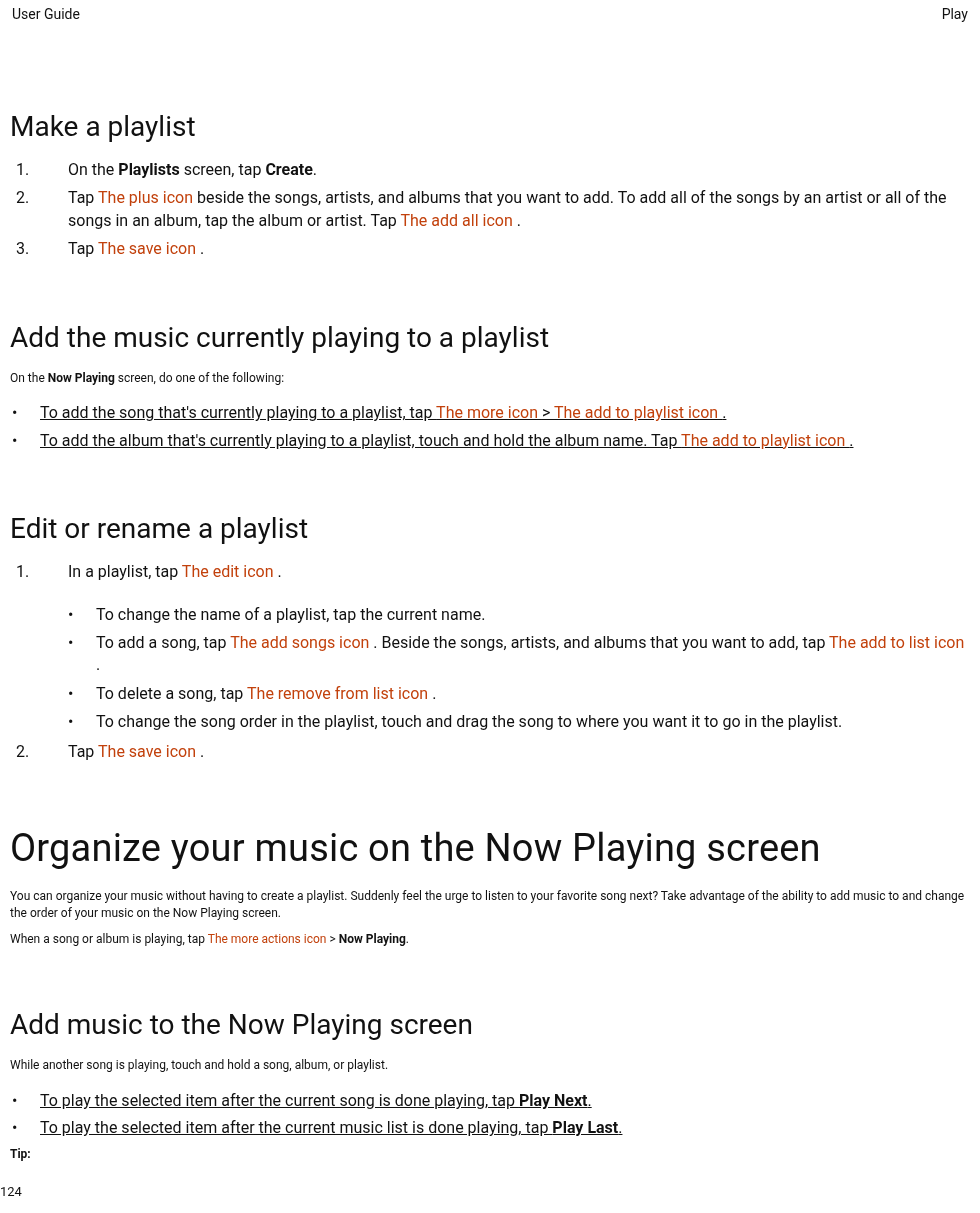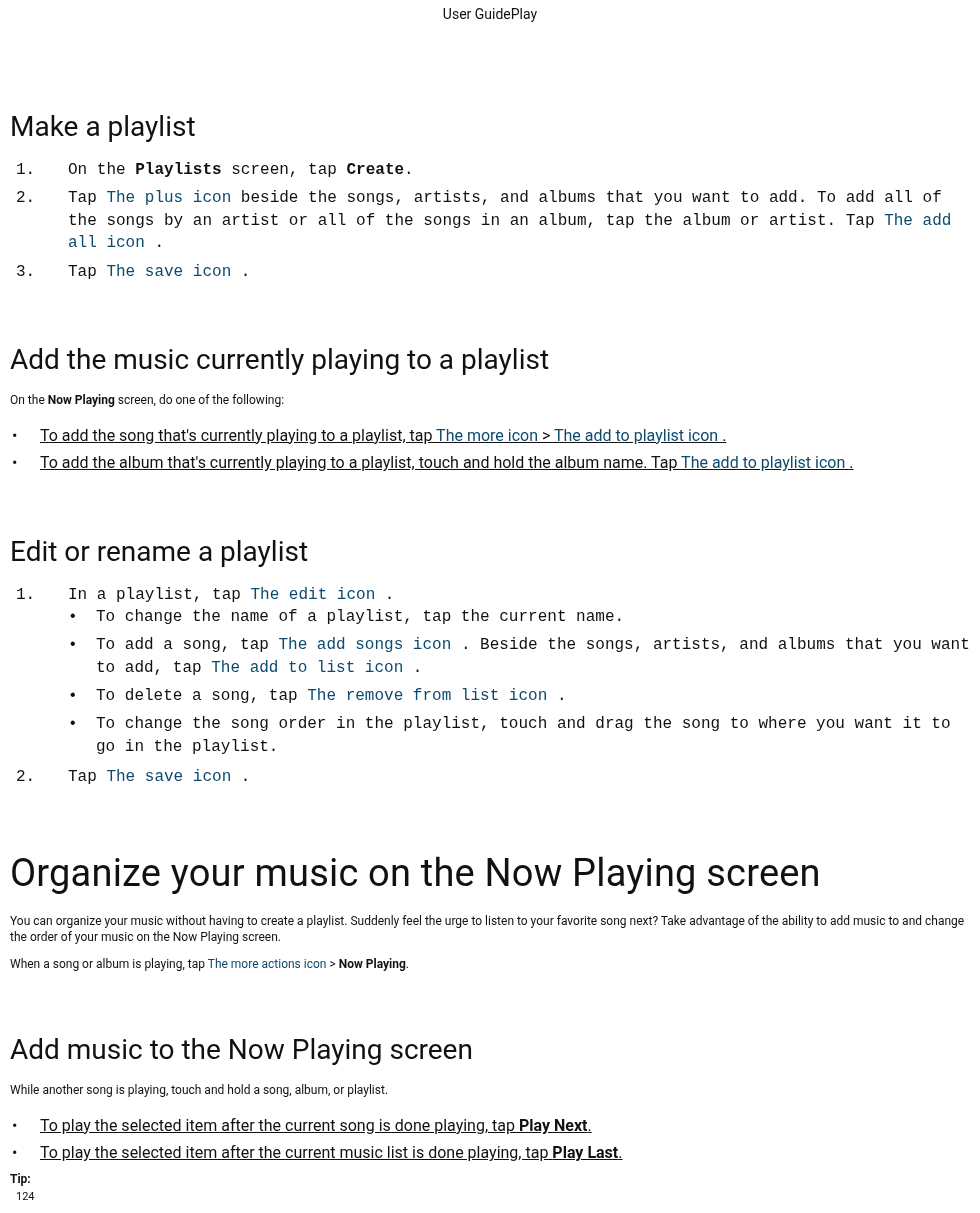--- a/index.html
+++ b/index.html
@@ -1,39 +1,39 @@
 <!DOCTYPE html>
 <html><head>
 <meta charset="utf-8">
 <style>
   * { box-sizing: border-box; margin: 0; padding: 0; }
   html, body { width: 980px; background: #fff; font-family: "Segoe UI", Roboto, "Helvetica Neue", Arial, sans-serif; color: #111; }
   body { padding: 0; }
   .page { width: 980px; min-height: 1213px; padding: 0 8px 20px 8px; position: relative; }
-  .header-row { display: flex; justify-content: center; font-size: 14px; padding: 6px 4px 0 4px; }
+  .header-row { display: flex; justify-content: space-between; font-size: 14px; padding: 6px 4px 0 4px; }
   .content { padding: 0 2px; }
   h1.major { font-size: 38px; font-weight: 400; margin-top: 62px; margin-bottom: 18px; letter-spacing: 0.2px; }
   h2.minor { font-size: 28px; font-weight: 400; margin-top: 60px; margin-bottom: 16px; }
   h2.minor.first { margin-top: 88px; }
   p.body { font-size: 12px; line-height: 1.4; margin-bottom: 10px; }
   ol { list-style: decimal; padding-left: 4px; margin-left: 2px; }
-  ol > li { font-size: 16px; line-height: 1.4; margin-bottom: 6px; padding-left: 30px; list-style-position: inside; text-indent: -20px; font-family: Liberation Mono, monospace; }
+  ol > li { font-size: 16px; line-height: 1.4; margin-bottom: 6px; padding-left: 30px; list-style-position: inside; text-indent: -20px; }
   ol.numbered { counter-reset: item; list-style: none; }
   ol.numbered > li { counter-increment: item; position: relative; padding-left: 52px; text-indent: 0; }
   ol.numbered > li::before { content: counter(item) "."; position: absolute; left: 0; width: 30px; }
   ul.bullets { list-style: none; padding-left: 0; margin-top: 16px; text-decoration: underline; }
   ul.bullets > li { font-size: 16px; line-height: 1.4; margin-bottom: 5px; position: relative; padding-left: 30px; }
   ul.bullets > li::before { content: "•"; position: absolute; left: 2px; }
-  ul.sub-bullets { list-style: none; padding-left: 0; margin-top: 0; margin-bottom: 8px; }
+  ul.sub-bullets { list-style: none; padding-left: 0; margin-top: 20px; margin-bottom: 8px; }
   ul.sub-bullets > li { font-size: 16px; line-height: 1.4; margin-bottom: 6px; position: relative; padding-left: 28px; }
   ul.sub-bullets > li::before { content: "•"; position: absolute; left: 0; }
   .nested-block { margin-top: 10px; }
-  .icon-ref { color: #0c4a6e; }
+  .icon-ref { color: #c2410c; }
   .bold { font-weight: 700; }
-  .page-number { position: absolute; bottom: 14px; left: 16px; font-size: 11px; }
+  .page-number { position: absolute; bottom: 14px; left: 0; font-size: 13px; }
   .para-block { margin-top: 6px; }
 </style>
 </head>
 <body>
 
 <div class="page">
   <div class="header-row">
     <span>User Guide</span>
     <span>Play</span>
   </div>

